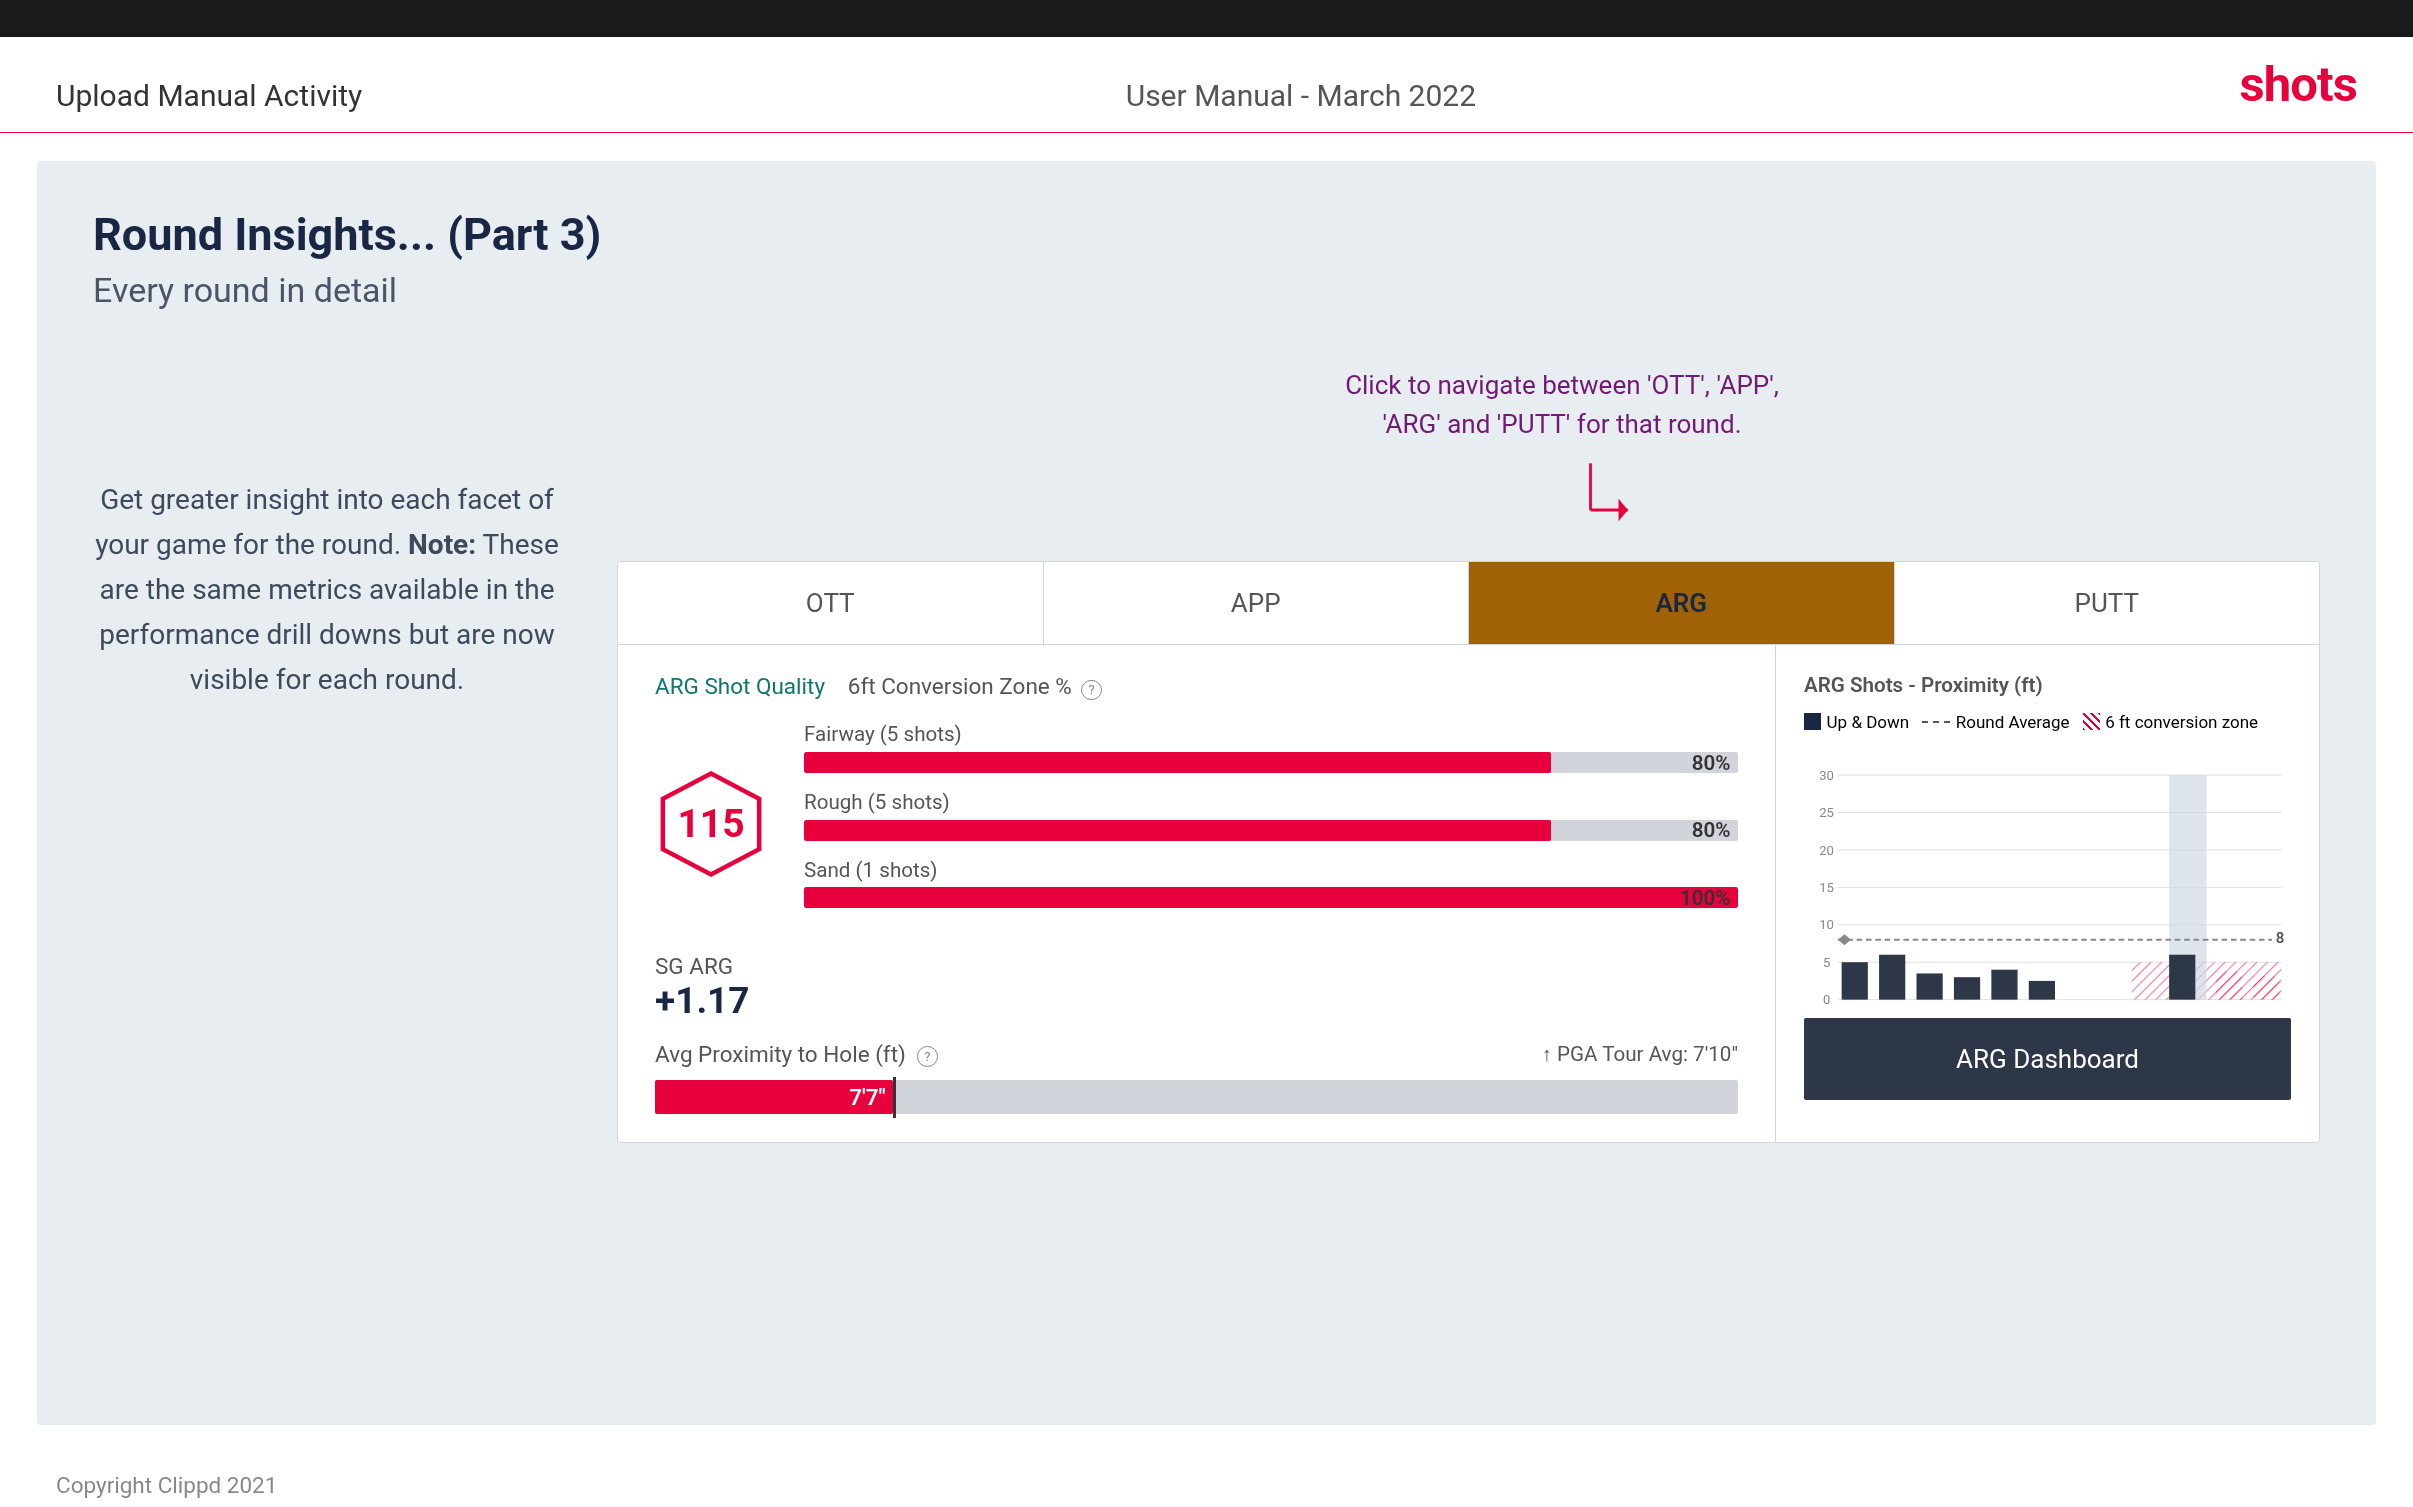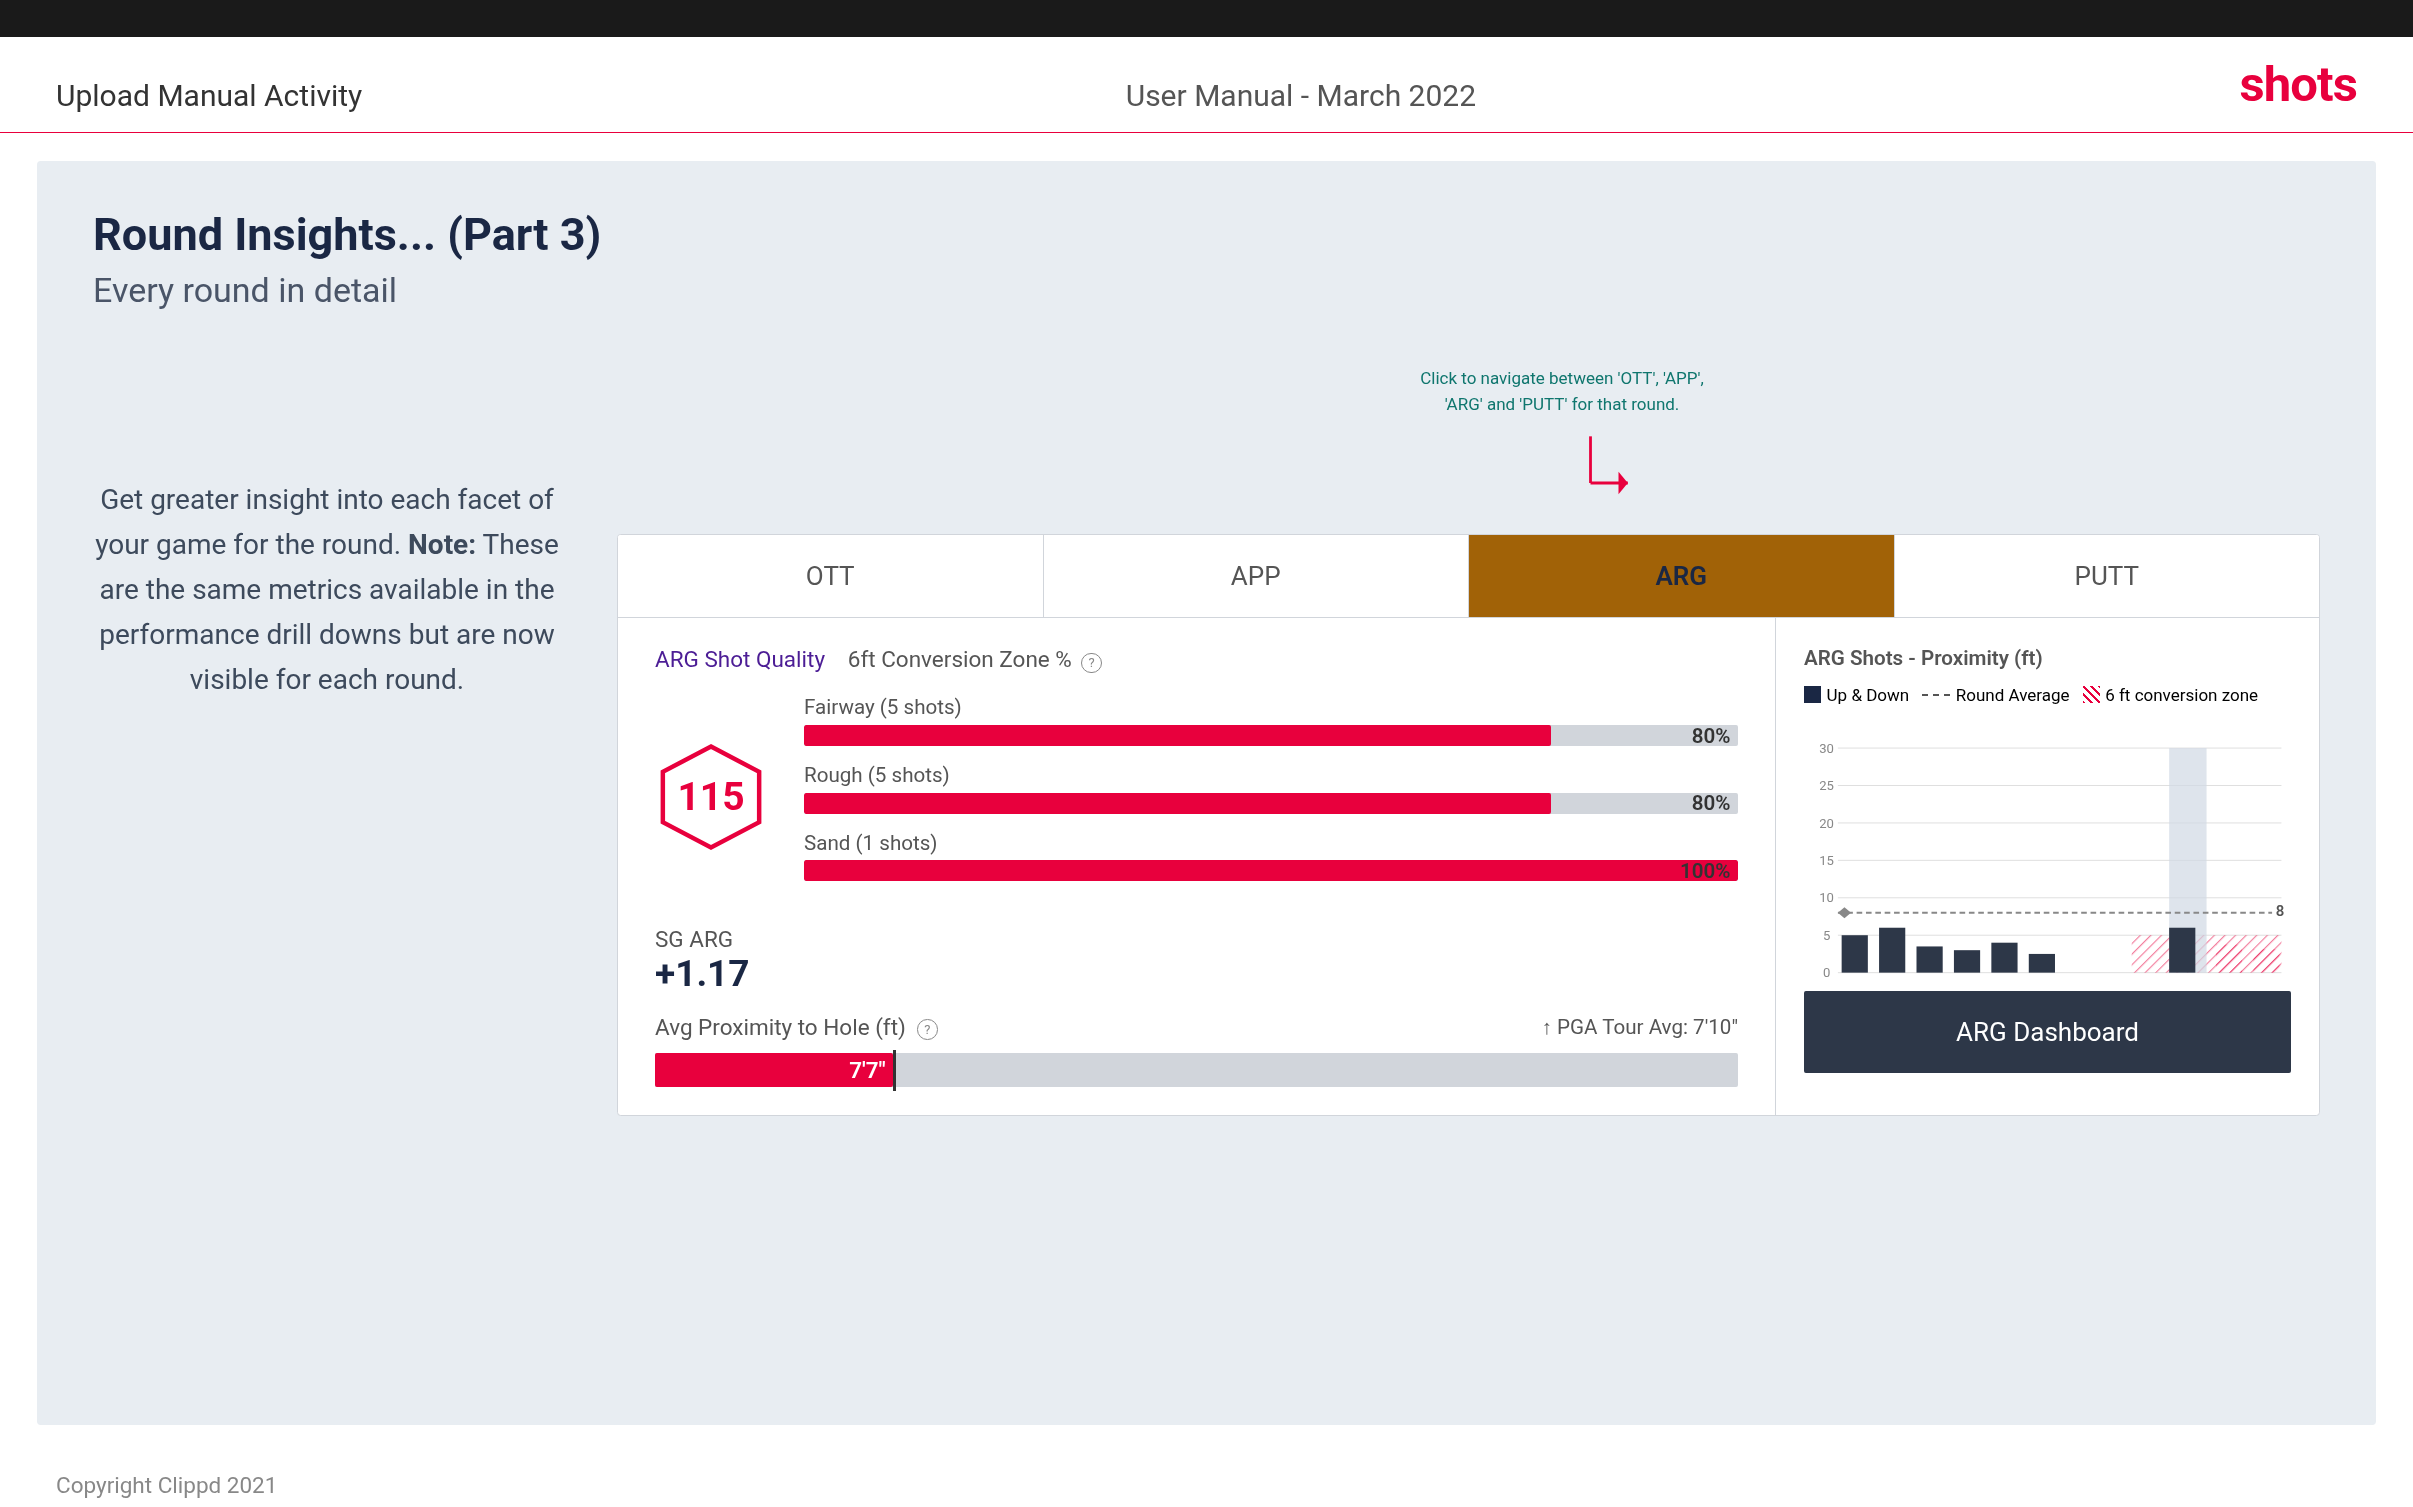--- a/index.html
+++ b/index.html
@@ -89,22 +89,22 @@
     }
 
     
     .nav-hint {
       text-align: center;
       margin-bottom: 19px;
       position: relative;
       padding-left: 187px;
     }
     .nav-hint-text {
-      font-size: 17px;
-      color: #0f766e;
+      font-size: 26px;
+      color: #701a75;
       line-height: 1.5;
     }
 
     
     .card {
       background: #fff;
       border: 0.9px solid #d1d5db;
       border-radius: 3.7px;
       overflow: hidden;
     }
@@ -138,21 +138,21 @@
 
     
     .card-left {
       flex: 1;
       padding: 28px 37px;
       border-right: 0.9px solid #d1d5db;
     }
 
     .section-title {
       font-size: 22.5px;
-      color: #4c1d95;
+      color: #0f766e;
       margin-bottom: 4.7px;
       display: inline-block;
     }
     .section-title-secondary {
       font-size: 22.5px;
       color: #555;
       margin-left: 19px;
     }
     .help-icon {
       display: inline-flex;

